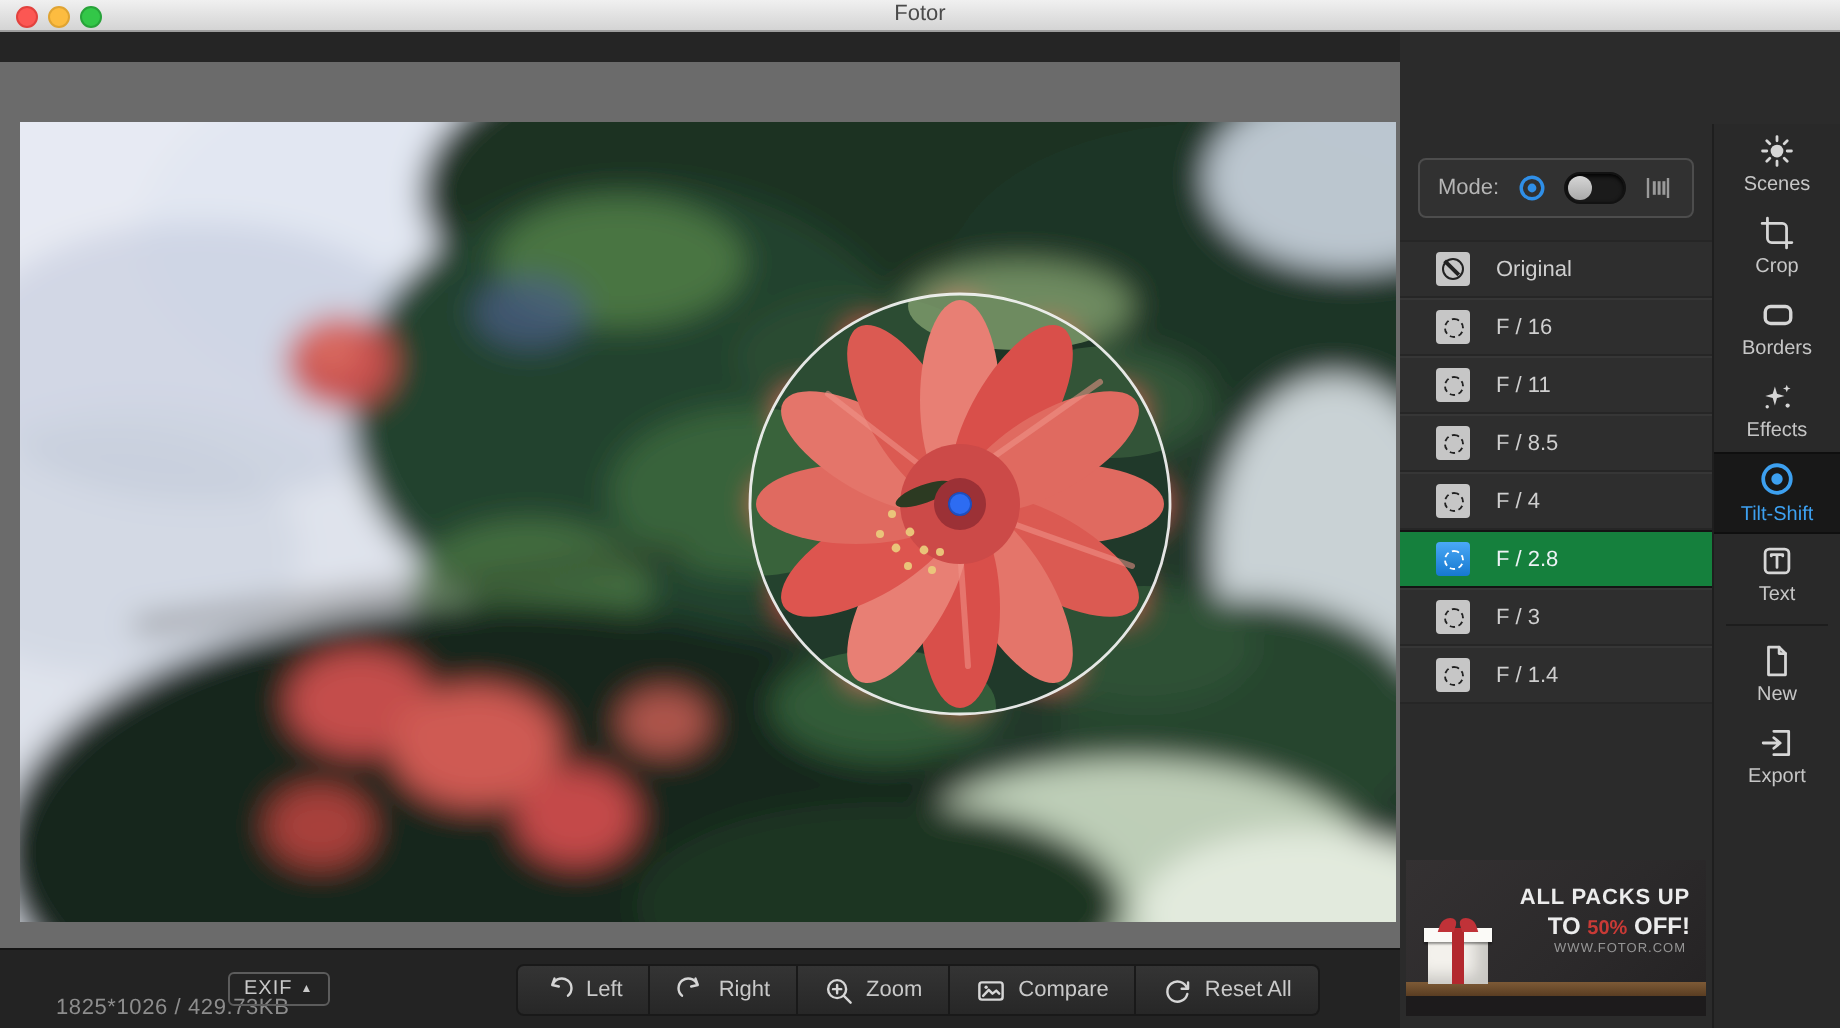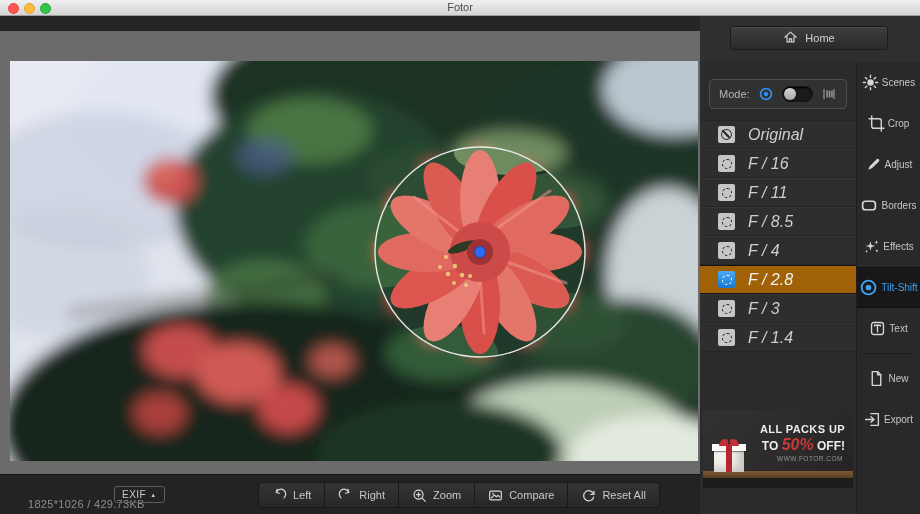--- a/index.html
+++ b/index.html
@@ -57,59 +57,59 @@
   .toggle { width:36px; height:16px; border-radius:8px; background:#1b1b1b;
     border:1px solid #121212; position:relative; cursor:pointer; box-shadow:inset 0 1px 2px #000; }
   .knob { position:absolute; left:1px; top:1px; width:12px; height:12px; border-radius:50%;
     background:linear-gradient(#d6d6d6,#a9a9a9); }
   .mode-icon svg, .linear-icon svg { display:block; }
 
   .aperture-list { position:absolute; left:0; top:58px; width:156px; }
   .ap-row { height:29px; display:flex; align-items:center; padding-left:18px;
     background:#2e2e2e; border-bottom:1px solid #262626; border-top:1px solid #363636; cursor:pointer; }
   .ap-row:first-child { border-top:1px solid #262626; }
-  .ap-row.selected { background:#a16207; border-top:1px solid #141414; border-bottom:1px solid #141414; }
+  .ap-row.selected { background:#15803d; border-top:1px solid #141414; border-bottom:1px solid #141414; }
   .ap-icon { width:17px; height:17px; border-radius:2px; background:#c6c6c6;
     display:flex; align-items:center; justify-content:center; }
   .ap-row.selected .ap-icon { background:linear-gradient(#4aa9f6,#1678d0); }
   .glyph-ring { width:10px; height:10px; border-radius:50%; border:1.6px dashed #222; }
   .ap-row.selected .glyph-ring { border-color:#fff; }
   .glyph-no { position:relative; width:11px; height:11px; border-radius:50%; border:1.6px solid #222; }
   .glyph-no::after { content:""; position:absolute; left:-1px; top:3.4px; width:10px; height:1.6px;
     background:#222; transform:rotate(45deg); }
-  .ap-label { margin-left:13px; font-size:16px; color:#cfcfcf;font-style:italic; }
+  .ap-label { margin-left:13px; font-size:11px; color:#cfcfcf; }
   .ap-row.selected .ap-label { color:#eef2f6; }
 
   
-  .ad { position:absolute; left:3px; top:348px; width:150px; height:78px;
+  .ad { position:absolute; left:3px; top:368px; width:150px; height:78px;
     background:linear-gradient(135deg,#343132 0%,#2c2a2b 55%,#242223 100%); overflow:hidden; cursor:pointer; }
   .ad-line1 { margin:13px 8px 0 0; text-align:right; font-size:11px; font-weight:bold;
     color:#ececec; letter-spacing:.4px; }
   .ad-line2 { margin:1px 8px 0 0; text-align:right; font-size:12px; font-weight:bold; color:#ececec; }
-  .ad-line2 .pct { font-size:16px;font-style:italic; }
+  .ad-line2 .pct { font-size:10px; }
   .ad-url { margin:1px 10px 0 0; text-align:right; font-size:6.5px; color:#969696; letter-spacing:.5px; }
   .ad-shelf { position:absolute; left:0; bottom:10px; width:100%; height:7px;
     background:linear-gradient(#7d5a36,#5a3d22); }
   .ad-under { position:absolute; left:0; bottom:0; width:100%; height:10px; background:#1d1b1c; }
   .gift { position:absolute; left:9px; bottom:16px; width:34px; height:32px; }
   .gift .box { position:absolute; left:2px; bottom:0; width:30px; height:22px; background:#f3f1ec;
     box-shadow:inset -6px -4px 8px rgba(0,0,0,.18); }
   .gift .lid { position:absolute; left:0; bottom:21px; width:34px; height:7px; background:#fbfaf7;
     box-shadow:0 1px 1px rgba(0,0,0,.4); }
   .gift .ribbon-v { position:absolute; left:14px; bottom:0; width:6px; height:28px; background:#b3282e; }
   .gift .bow { position:absolute; left:8px; bottom:26px; width:18px; height:7px; }
   .gift .bow::before, .gift .bow::after { content:""; position:absolute; top:0; width:8px; height:7px;
     background:#c03238; border-radius:50% 50% 0 0; }
   .gift .bow::before { left:0; transform:skewX(-18deg); }
   .gift .bow::after { right:0; transform:skewX(18deg); }
 
   
   .sidebar { position:absolute; left:856px; top:62px; width:64px; height:452px;
     background:#292929; border-left:1px solid #1e1e1e; }
-  .sb-item { height:41px; display:flex; flex-direction:row; align-items:center;
+  .sb-item { height:41px; display:flex; flex-direction:column; align-items:center;
     justify-content:center; gap:3px; cursor:pointer; }
   .sb-item .lbl { font-size:10px; color:#c6c6c6; }
   .sb-item.selected { background:#181818; border-top:1px solid #0f0f0f; border-bottom:1px solid #0f0f0f; }
   .sb-item.selected .lbl { color:#3da0f0; }
   .sb-sep { height:1px; background:#1d1d1d; margin:4px 6px; }
   .sb-item svg { display:block; }
 </style>
 </head>
 <body>
 
@@ -270,29 +270,20 @@
             <svg width="15" height="15" viewBox="0 0 16 16" fill="none" stroke="#d6d6d6" stroke-width="1.3" stroke-linecap="round" stroke-linejoin="round">
               <path d="M13.3 6.4A5.4 5.4 0 1 0 13.5 9.6"></path>
               <path d="M13.9 3.4v3.4h-3.4"></path>
             </svg>
           </span>
           <span>Reset All</span>
         </button>
       </div>
   </div>
 
-  <div class="right-top">
-    <button class="home-btn">
-      <span><svg width="15" height="14" viewBox="0 0 16 16" fill="none" stroke="#d2d2d2" stroke-width="1.3">
-            <path d="M8 2.5 L1.8 8 H4 V13.5 H12 V8 H14.2 Z"></path>
-            <path d="M6.7 13.5 V10.2 H9.3 V13.5"></path>
-          </svg></span>
-      <span>Home</span>
-    </button>
-  </div>
 
   <div class="panel">
     <div class="mode-box">
       <span class="mode-label">Mode:</span>
       <span class="mode-icon">
           <svg width="16" height="16" viewBox="0 0 16 16">
             <circle cx="8" cy="8" r="5.4" fill="none" stroke="#2f8fe8" stroke-width="1.7"></circle>
             <circle cx="8" cy="8" r="2.2" fill="#2f8fe8"></circle>
           </svg>
         </span>
@@ -394,28 +385,20 @@
         <span>
           <svg width="17" height="17" viewBox="0 0 16 16" fill="none" stroke="#d6d6d6" stroke-width="1.3" stroke-linecap="round" stroke-linejoin="round">
             <path d="M3.5 1v9.5a2 2 0 0 0 2 2H15"></path>
             <path d="M1 3.5h9.5a2 2 0 0 1 2 2V15"></path>
           </svg>
         </span>
         <span class="lbl">Crop</span>
       </div>
       <div class="sb-item">
         <span>
-          <svg width="17" height="17" viewBox="0 0 16 16" fill="none" stroke="#d6d6d6" stroke-width="1.3" stroke-linecap="round" stroke-linejoin="round">
-            <path d="M3 13 4.4 9.6 11 3a1.5 1.5 0 0 1 2.1 2.1L6.5 11.6 3 13Z" fill="#d6d6d6" stroke="none"></path>
-          </svg>
-        </span>
-        <span class="lbl">Adjust</span>
-      </div>
-      <div class="sb-item">
-        <span>
           <svg width="18" height="17" viewBox="0 0 16 16" fill="none" stroke="#d6d6d6" stroke-width="1.3" stroke-linecap="round" stroke-linejoin="round">
             <rect x="2" y="4" width="12" height="8" rx="2.6" stroke-width="1.6"></rect>
           </svg>
         </span>
         <span class="lbl">Borders</span>
       </div>
       <div class="sb-item">
         <span>
           <svg width="17" height="17" viewBox="0 0 16 16" fill="none" stroke="#d6d6d6" stroke-width="1.3" stroke-linecap="round" stroke-linejoin="round">
             <path d="M7 3 8 6.5 11.5 7.5 8 8.5 7 12 6 8.5 2.5 7.5 6 6.5Z" fill="#d6d6d6" stroke="none"></path>

